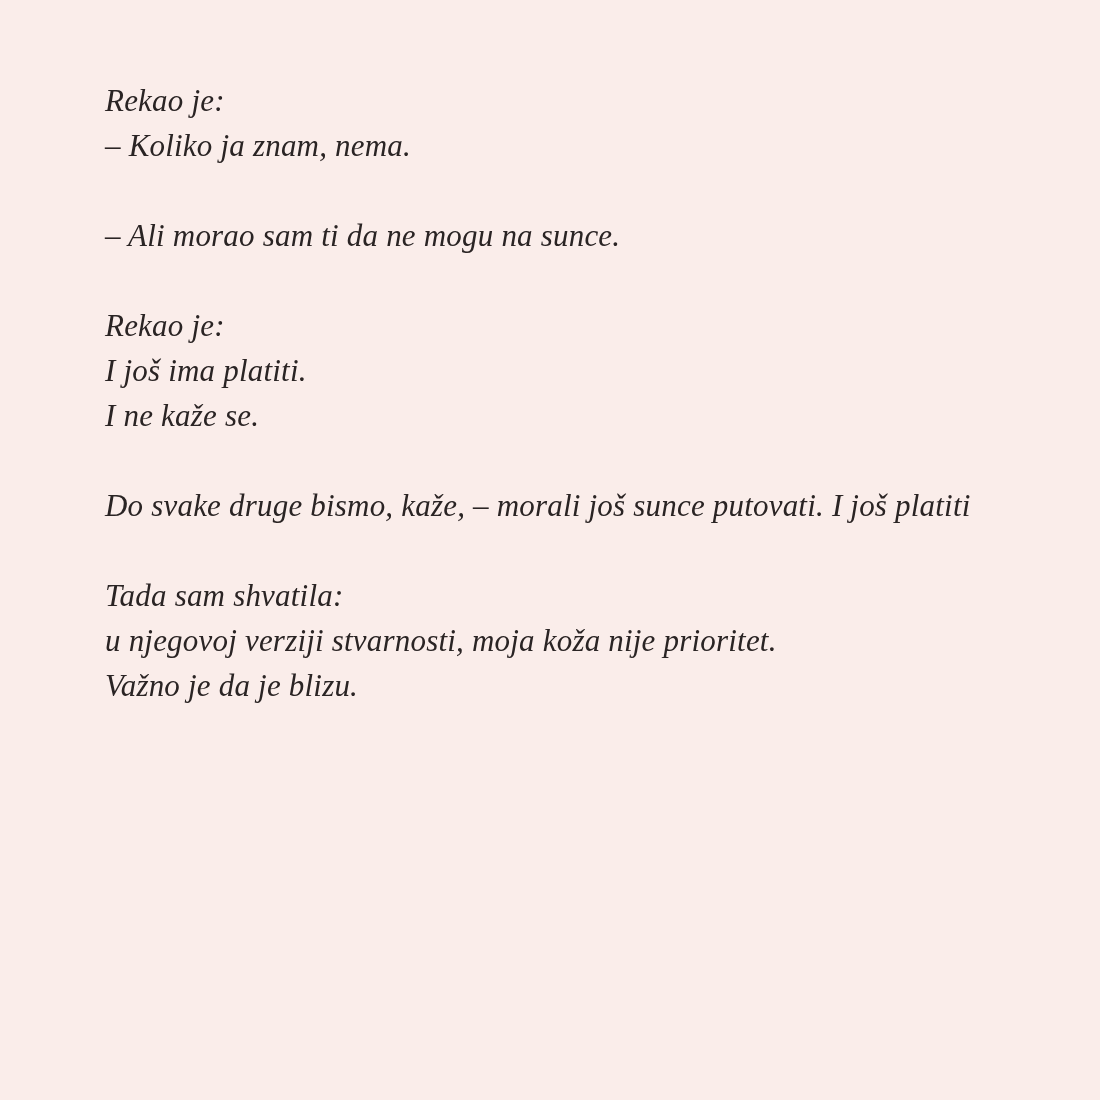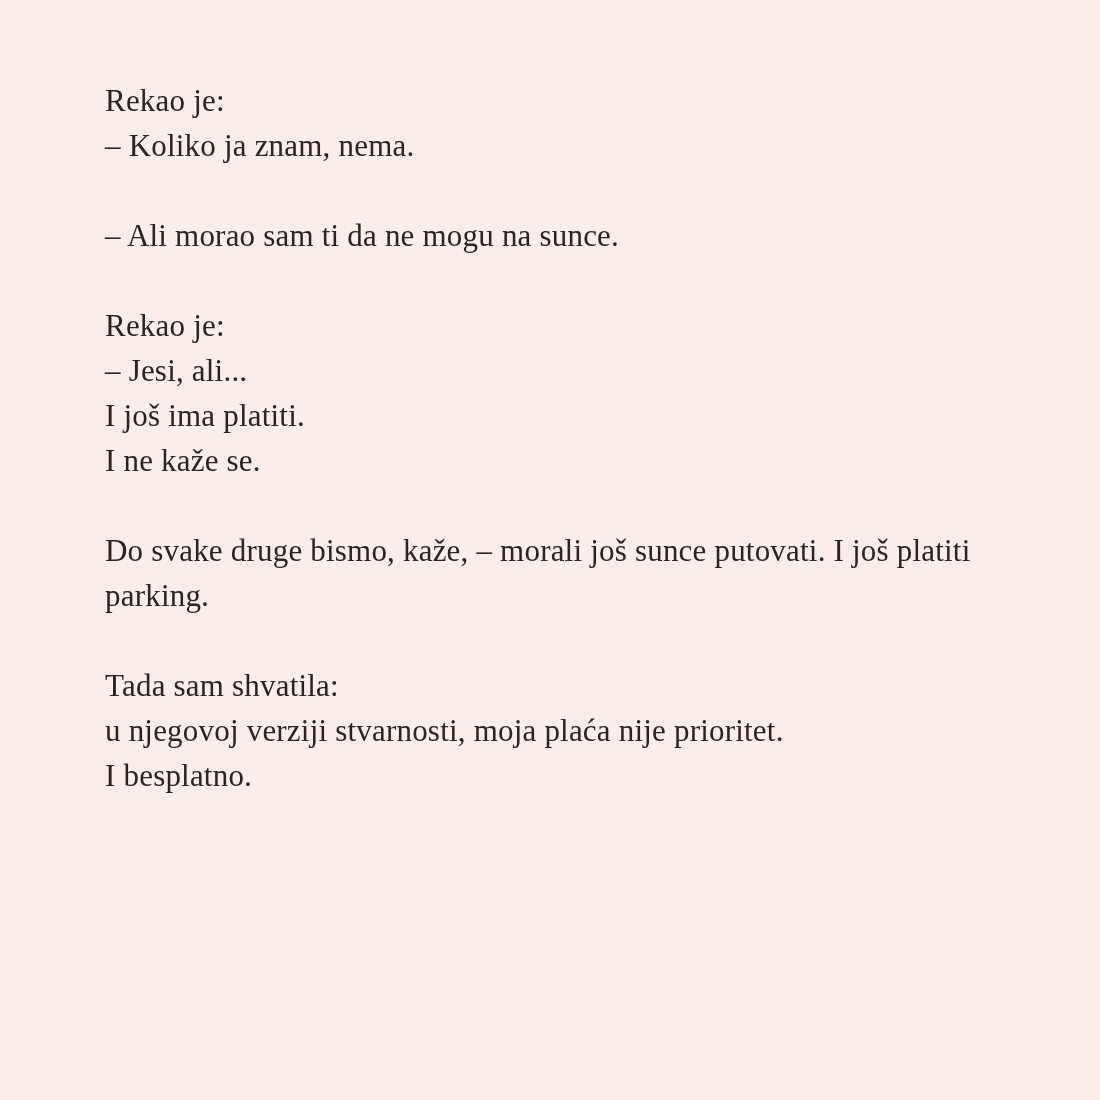--- a/index.html
+++ b/index.html
@@ -20,20 +20,21 @@
     font-family: "Liberation Serif", "DejaVu Serif", serif;
     font-size: 31px;
     line-height: 45px;
     font-weight: 400;
     color: var(--fg, #2a2424);
     letter-spacing: 0.2px;
   }
   .block {
     margin: 0 0 45px 0;
     padding: 0;
+    font-style: italic;
   }
   .block:last-child {
     margin-bottom: 12px;
   }
   .line {
     display: block;
     white-space: nowrap;
   }
 </style>
 </head>
@@ -45,29 +46,27 @@
     <span class="line">Rekao je:</span>
     <span class="line">– Koliko ja znam, nema.</span>
   </p>
 
   <p class="block">
     <span class="line">– Ali morao sam ti da ne mogu na sunce.</span>
   </p>
 
   <p class="block">
     <span class="line">Rekao je:</span>
-    <span class="line">– Jesi, ali...</span>
     <span class="line">I još ima platiti.</span>
     <span class="line">I ne kaže se.</span>
   </p>
 
   <p class="block">
     <span class="line">Do svake druge bismo, kaže, – morali još sunce putovati. I još platiti</span>
-    <span class="line">parking.</span>
   </p>
 
   <p class="block">
     <span class="line">Tada sam shvatila:</span>
-    <span class="line">u njegovoj verziji stvarnosti, moja plaća nije prioritet.</span>
-    <span class="line">I besplatno.</span>
+    <span class="line">u njegovoj verziji stvarnosti, moja koža nije prioritet.</span>
+    <span class="line">Važno je da je blizu.</span>
   </p>
 
 </div>
 
 </body></html>

